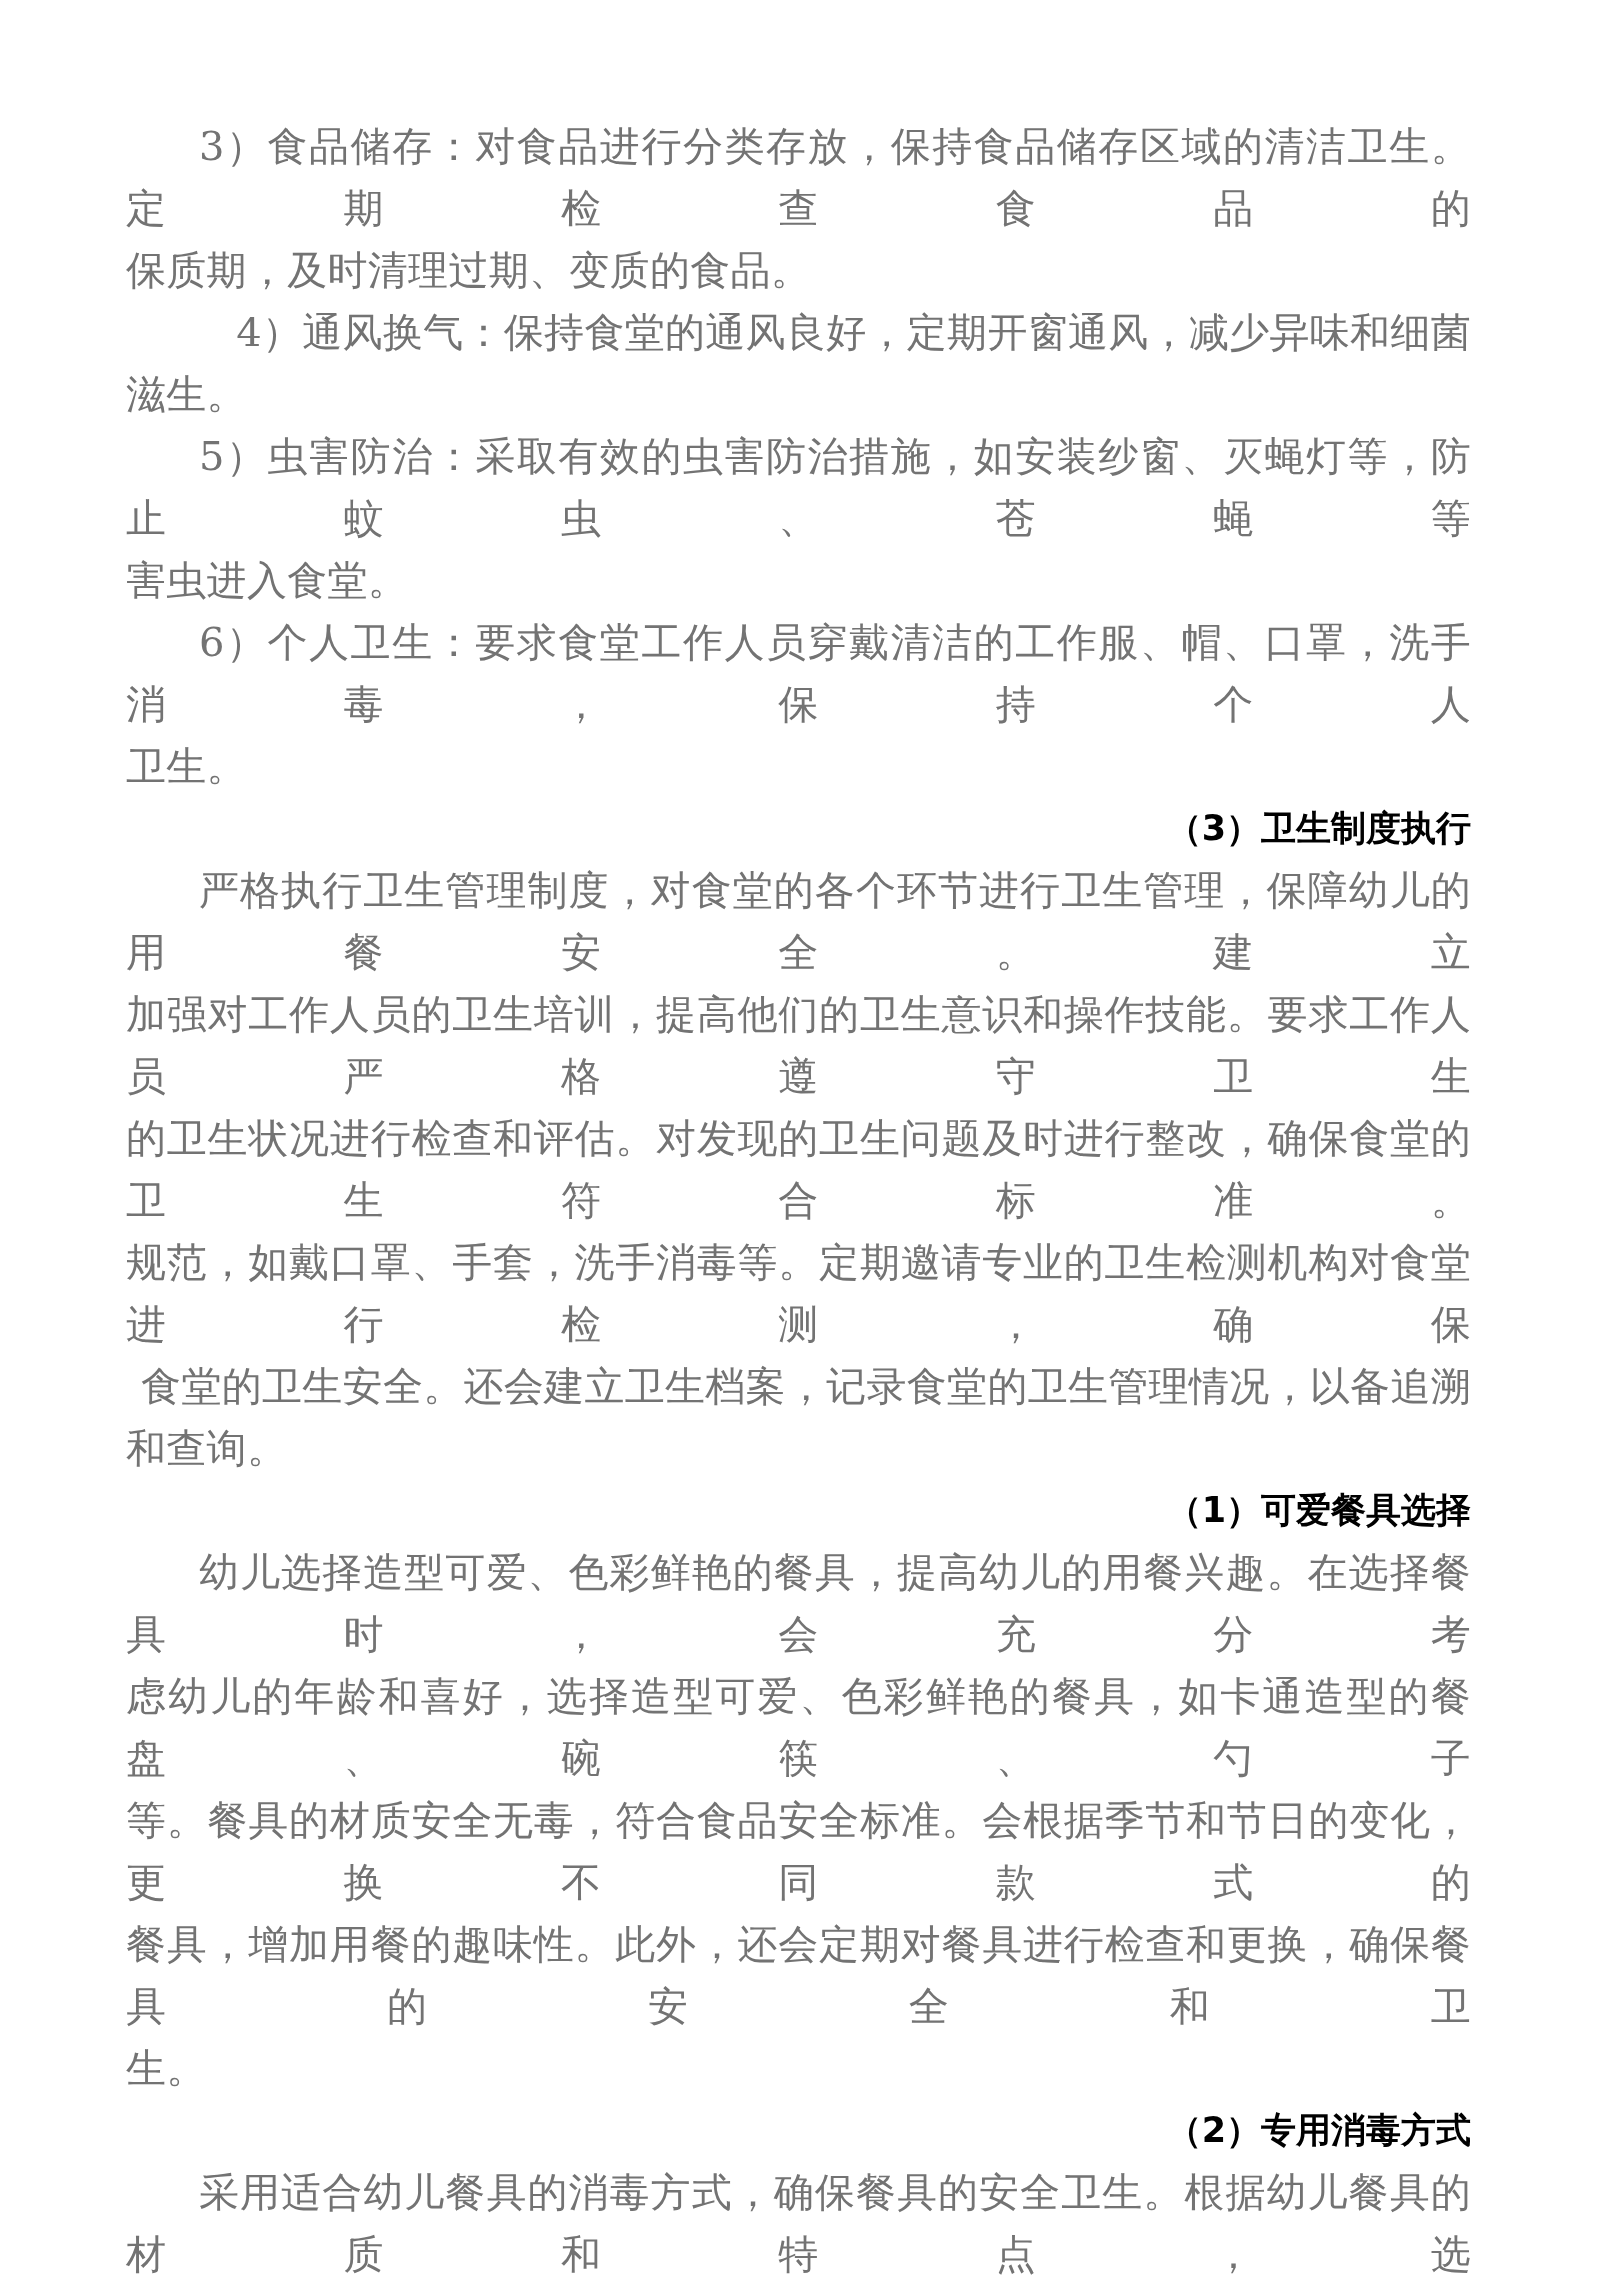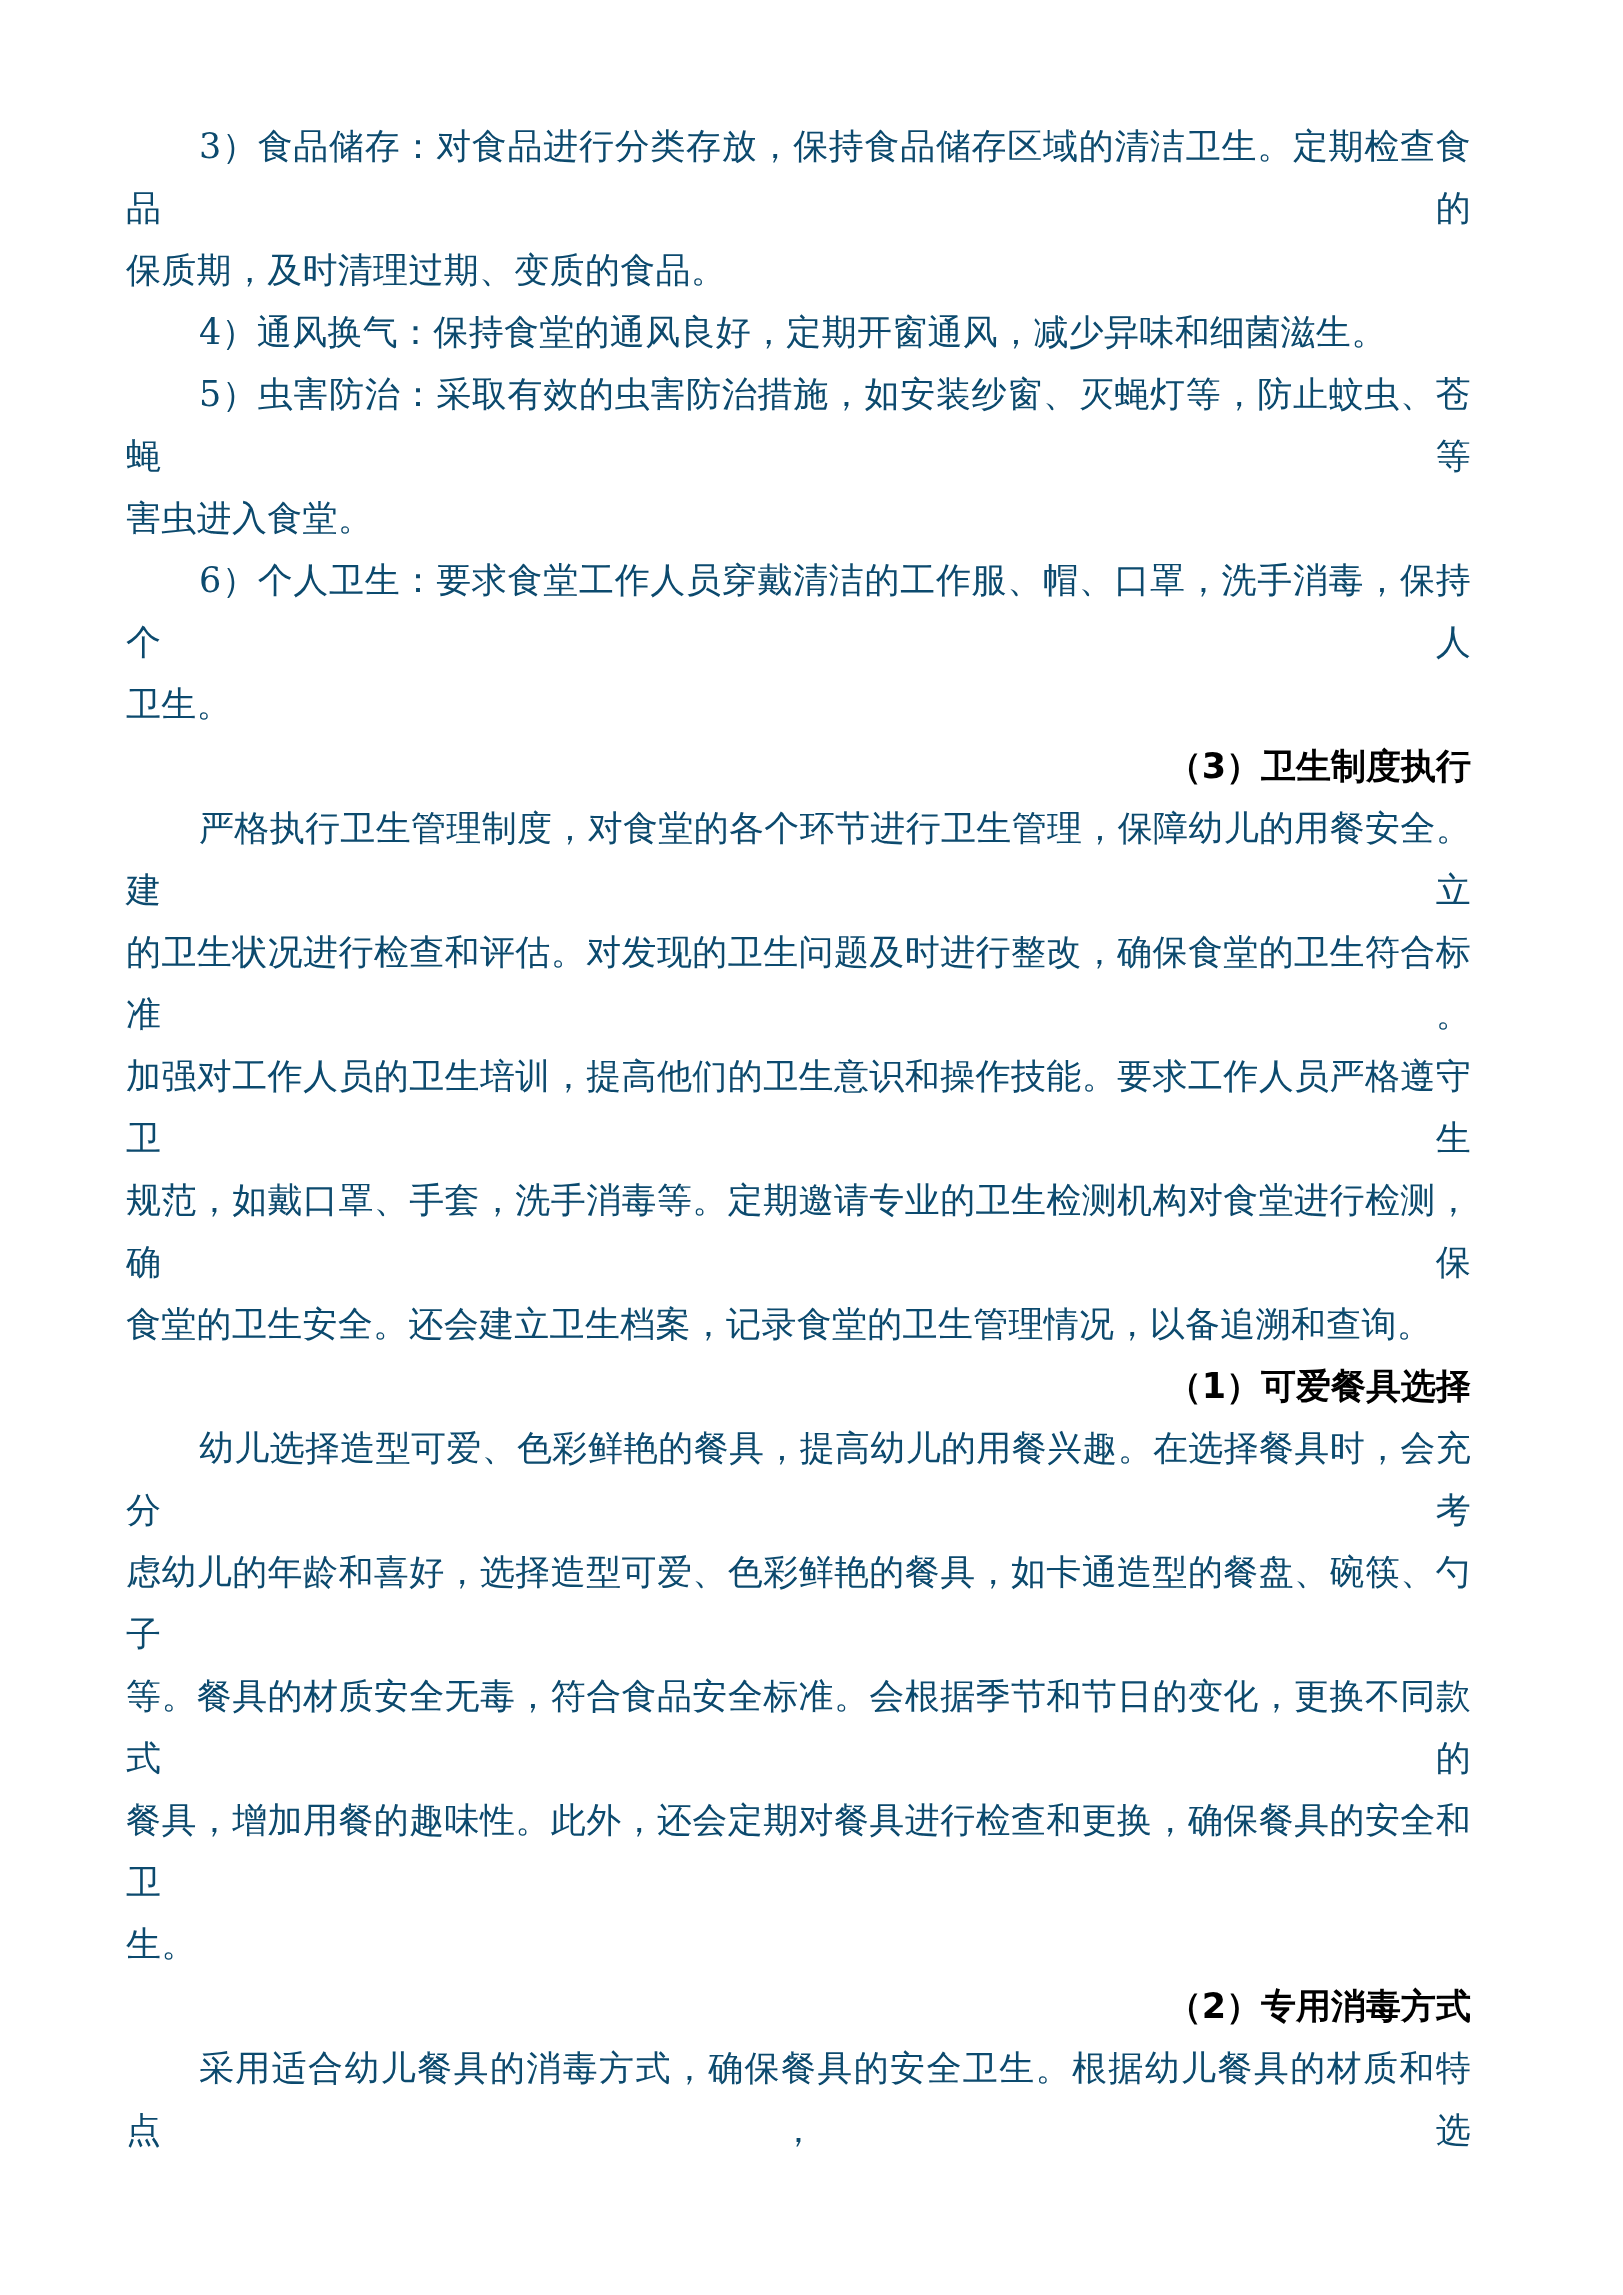--- a/index.html
+++ b/index.html
@@ -22,28 +22,28 @@
     height: 2295px;
     background: #ffffff;
   }
   #content {
     position: absolute;
     left: 126px;
     top: 115px;
     width: 1345px;
   }
   .line {
-    font-size: 35px;
+    font-size: 40px;
     line-height: 62px;
     letter-spacing: 0.3px;
     text-align: justify;
     text-justify: inter-character;
     white-space: nowrap;
     font-family: "DejaVu Serif", "Liberation Serif", serif;
-    color: #0c4a6e;
+    color: #737373;
   }
   
   .line.j {
     text-align-last: justify;
     white-space: normal;
     word-break: break-all;
   }
   
   .line.last {
     text-align: right;
@@ -78,22 +78,22 @@
 
     <div class="line j indent">5）虫害防治：采取有效的虫害防治措施，如安装纱窗、灭蝇灯等，防止蚊虫、苍蝇等</div>
     <div class="line last">害虫进入食堂。</div>
 
     <div class="line j indent">6）个人卫生：要求食堂工作人员穿戴清洁的工作服、帽、口罩，洗手消毒，保持个人</div>
     <div class="line last">卫生。</div>
 
     <div class="heading">（3）卫生制度执行</div>
 
     <div class="line j indent">严格执行卫生管理制度，对食堂的各个环节进行卫生管理，保障幼儿的用餐安全。建立</div>
+    <div class="line j">加强对工作人员的卫生培训，提高他们的卫生意识和操作技能。要求工作人员严格遵守卫生</div>
     <div class="line j">的卫生状况进行检查和评估。对发现的卫生问题及时进行整改，确保食堂的卫生符合标准。</div>
-    <div class="line j">加强对工作人员的卫生培训，提高他们的卫生意识和操作技能。要求工作人员严格遵守卫生</div>
     <div class="line j">规范，如戴口罩、手套，洗手消毒等。定期邀请专业的卫生检测机构对食堂进行检测，确保</div>
     <div class="line last">食堂的卫生安全。还会建立卫生档案，记录食堂的卫生管理情况，以备追溯和查询。</div>
 
 
     <div class="heading">（1）可爱餐具选择</div>
 
     <div class="line j indent">幼儿选择造型可爱、色彩鲜艳的餐具，提高幼儿的用餐兴趣。在选择餐具时，会充分考</div>
     <div class="line j">虑幼儿的年龄和喜好，选择造型可爱、色彩鲜艳的餐具，如卡通造型的餐盘、碗筷、勺子</div>
     <div class="line j">等。餐具的材质安全无毒，符合食品安全标准。会根据季节和节日的变化，更换不同款式的</div>
     <div class="line j">餐具，增加用餐的趣味性。此外，还会定期对餐具进行检查和更换，确保餐具的安全和卫</div>

